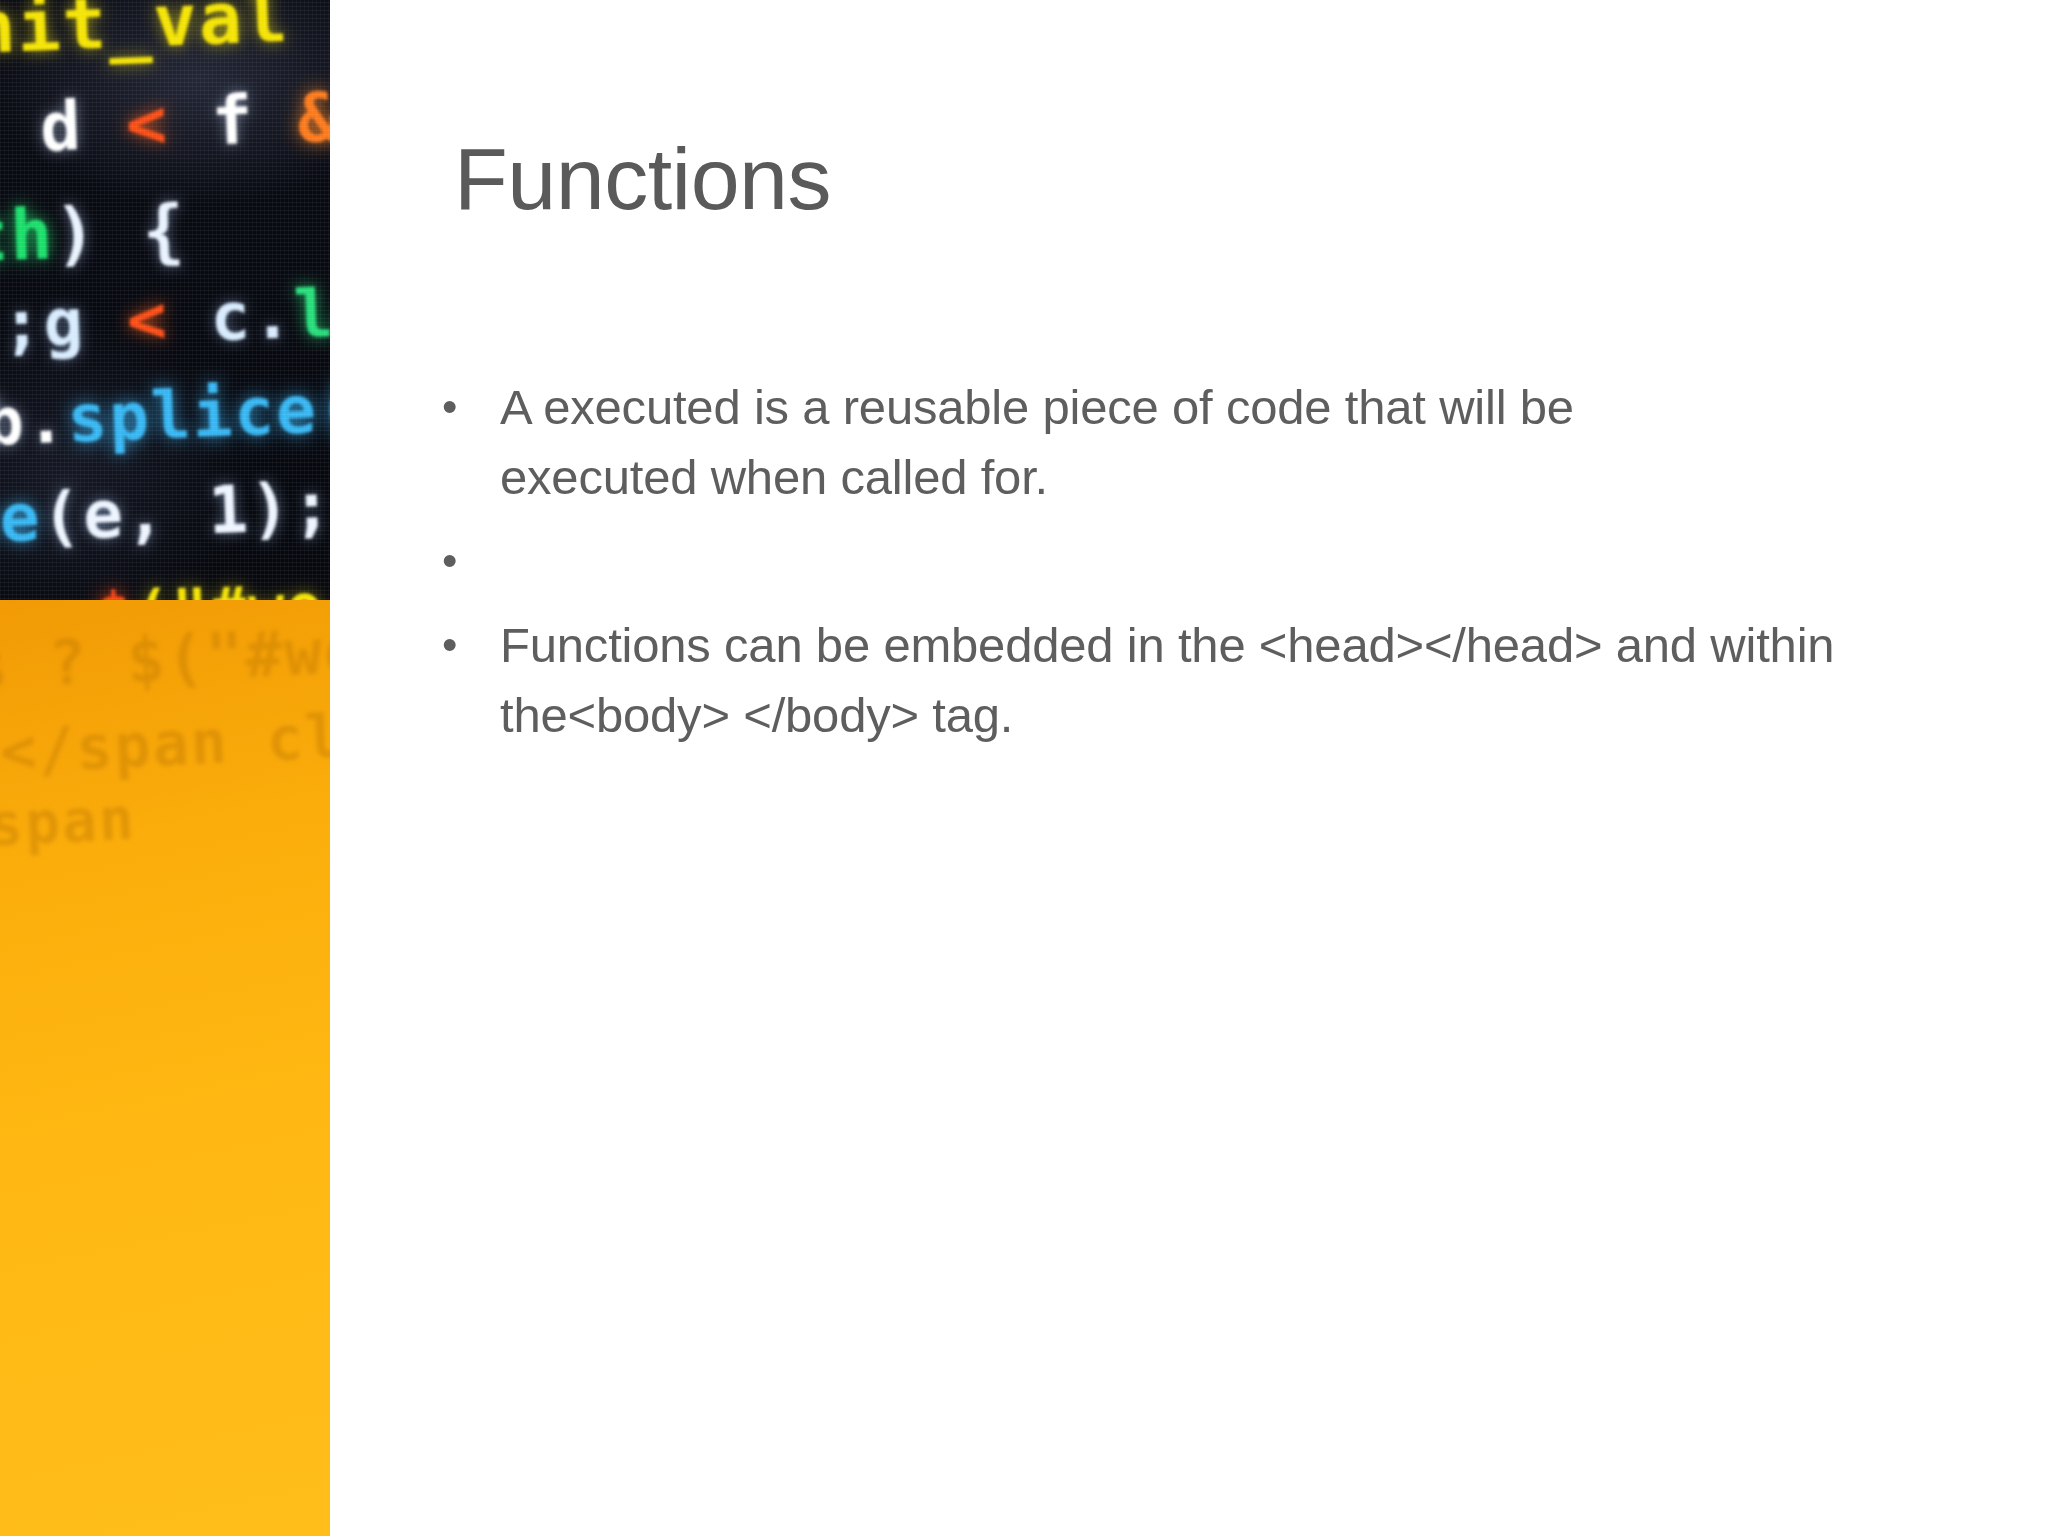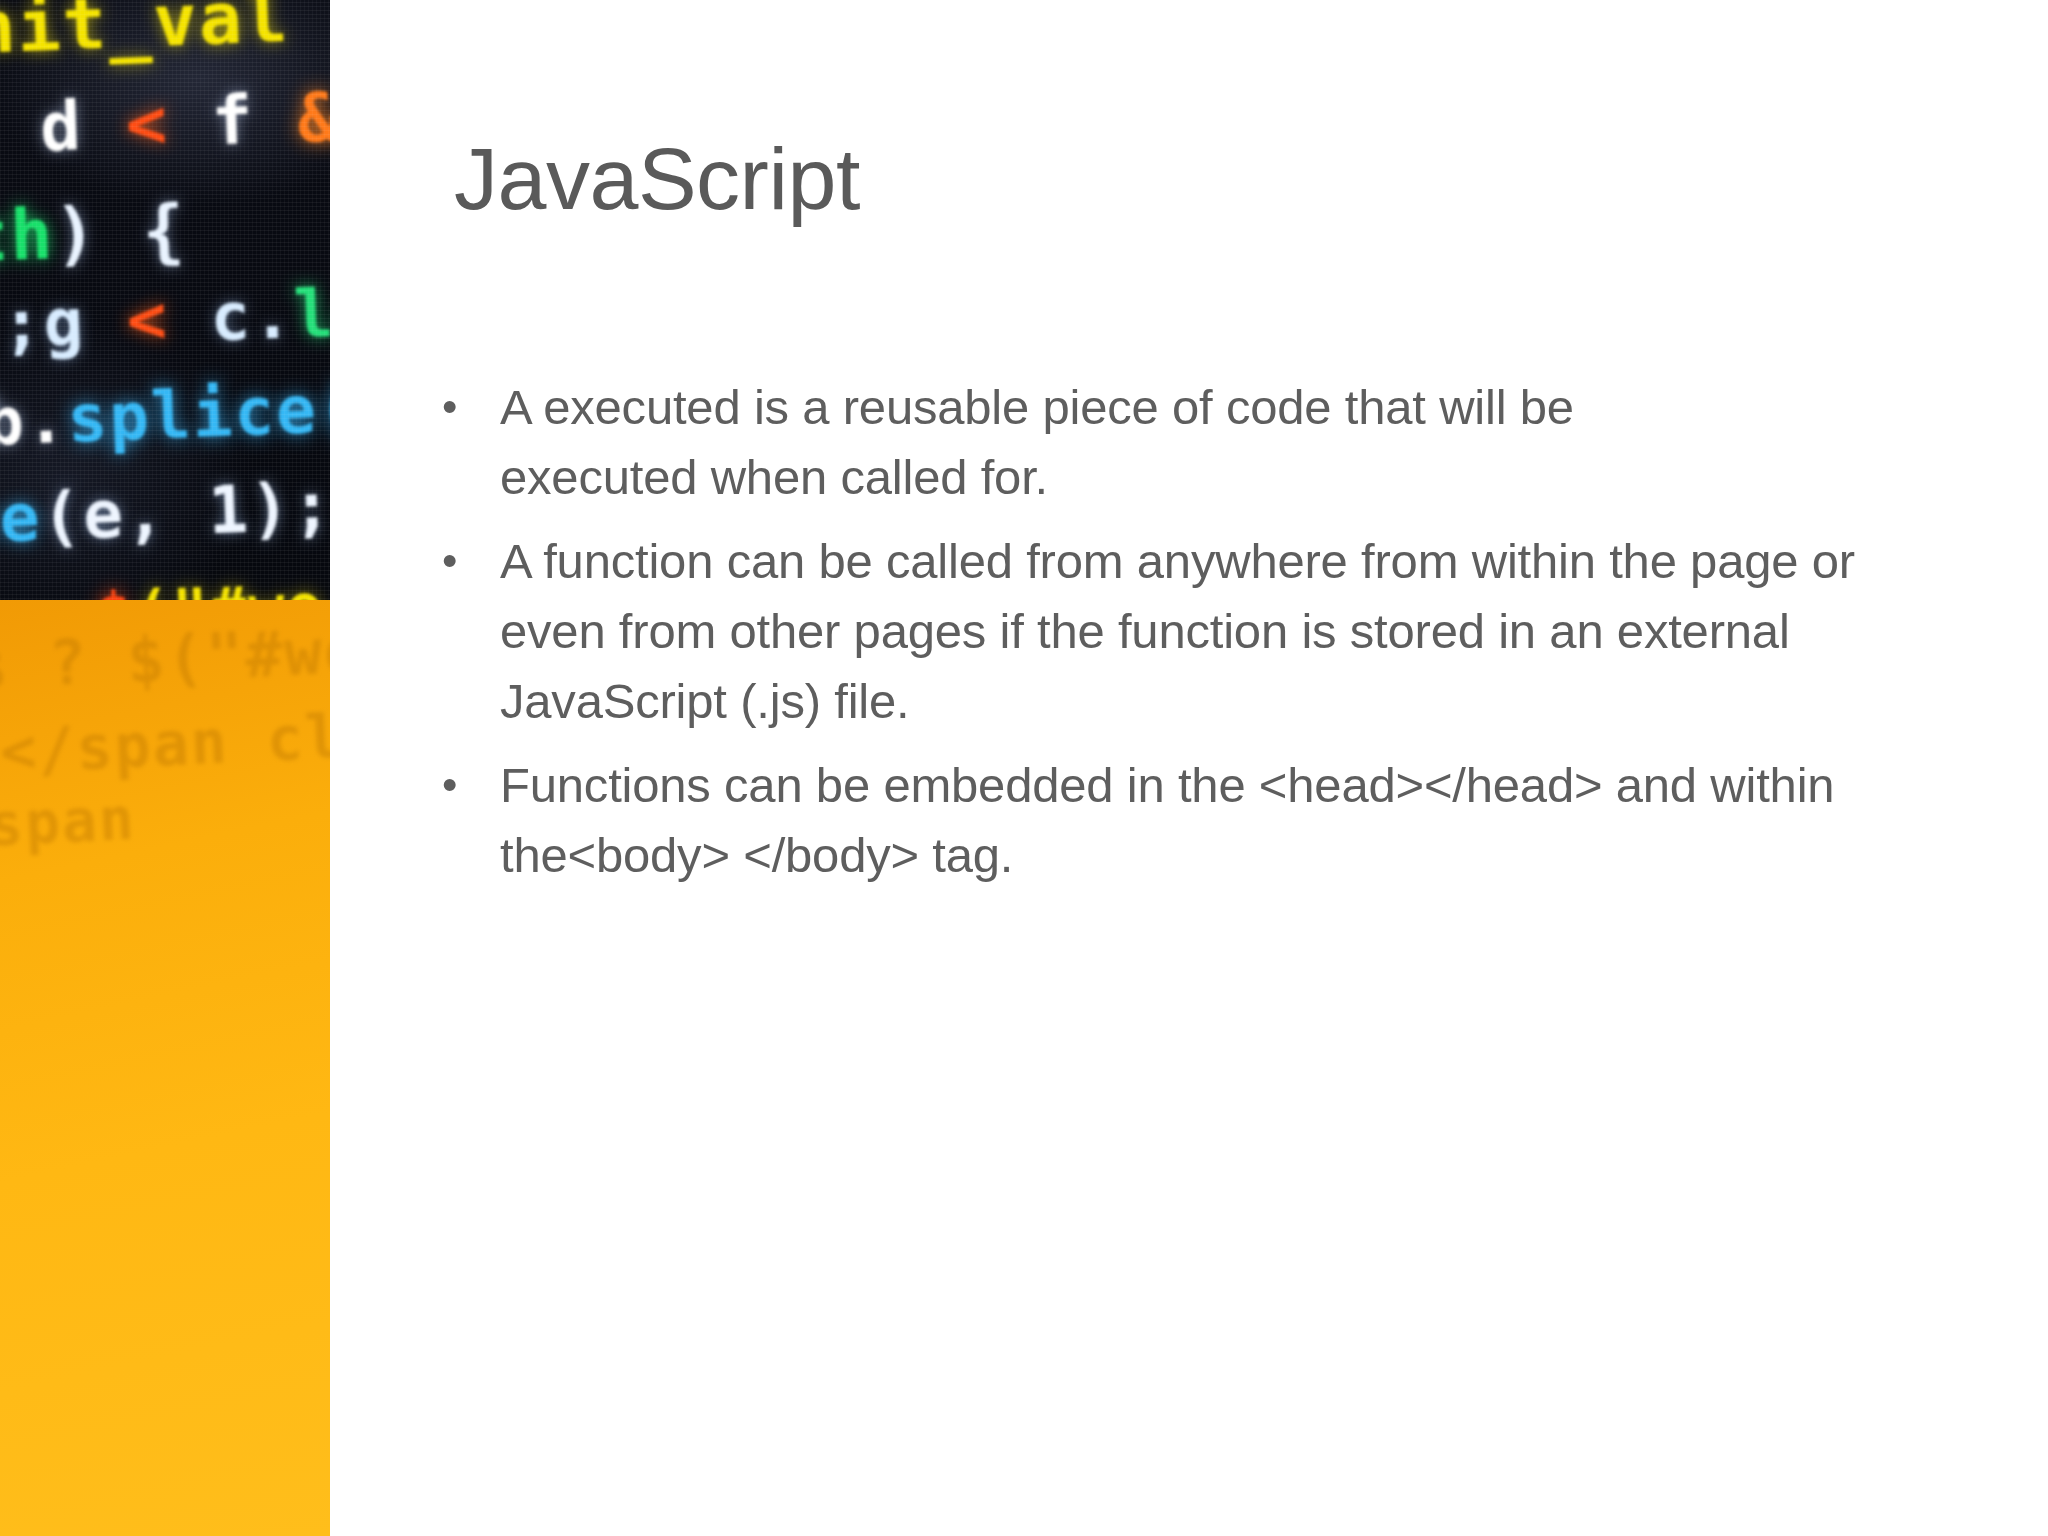--- a/index.html
+++ b/index.html
@@ -184,32 +184,31 @@
     <div class="orange-panel">
       <div class="ghost g1">s ? $("#wo</div>
       <div class="ghost g2">&lt;/span cla</div>
       <div class="ghost g3">span</div>
     </div>
 
   </div>
 
   <div class="content">
 
-    <div class="title">JavaScript</div>
+    <div class="title">Functions</div>
 
     <div class="bullets">
 
       <div class="bullet">
         <span class="bullet-marker">•</span>
         <span class="bullet-text narrow">A executed is a reusable piece of code that will be executed when called for.</span>
       </div>
 
       <div class="bullet">
         <span class="bullet-marker">•</span>
-        <span class="bullet-text">A function can be called from anywhere from within the page or even from other pages if the function is stored in an external JavaScript (.js) file.</span>
       </div>
 
       <div class="bullet">
         <span class="bullet-marker">•</span>
         <span class="bullet-text">Functions can be embedded in the &lt;head&gt;&lt;/head&gt; and within the&lt;body&gt; &lt;/body&gt; tag.</span>
       </div>
 
     </div>
 
   </div>

